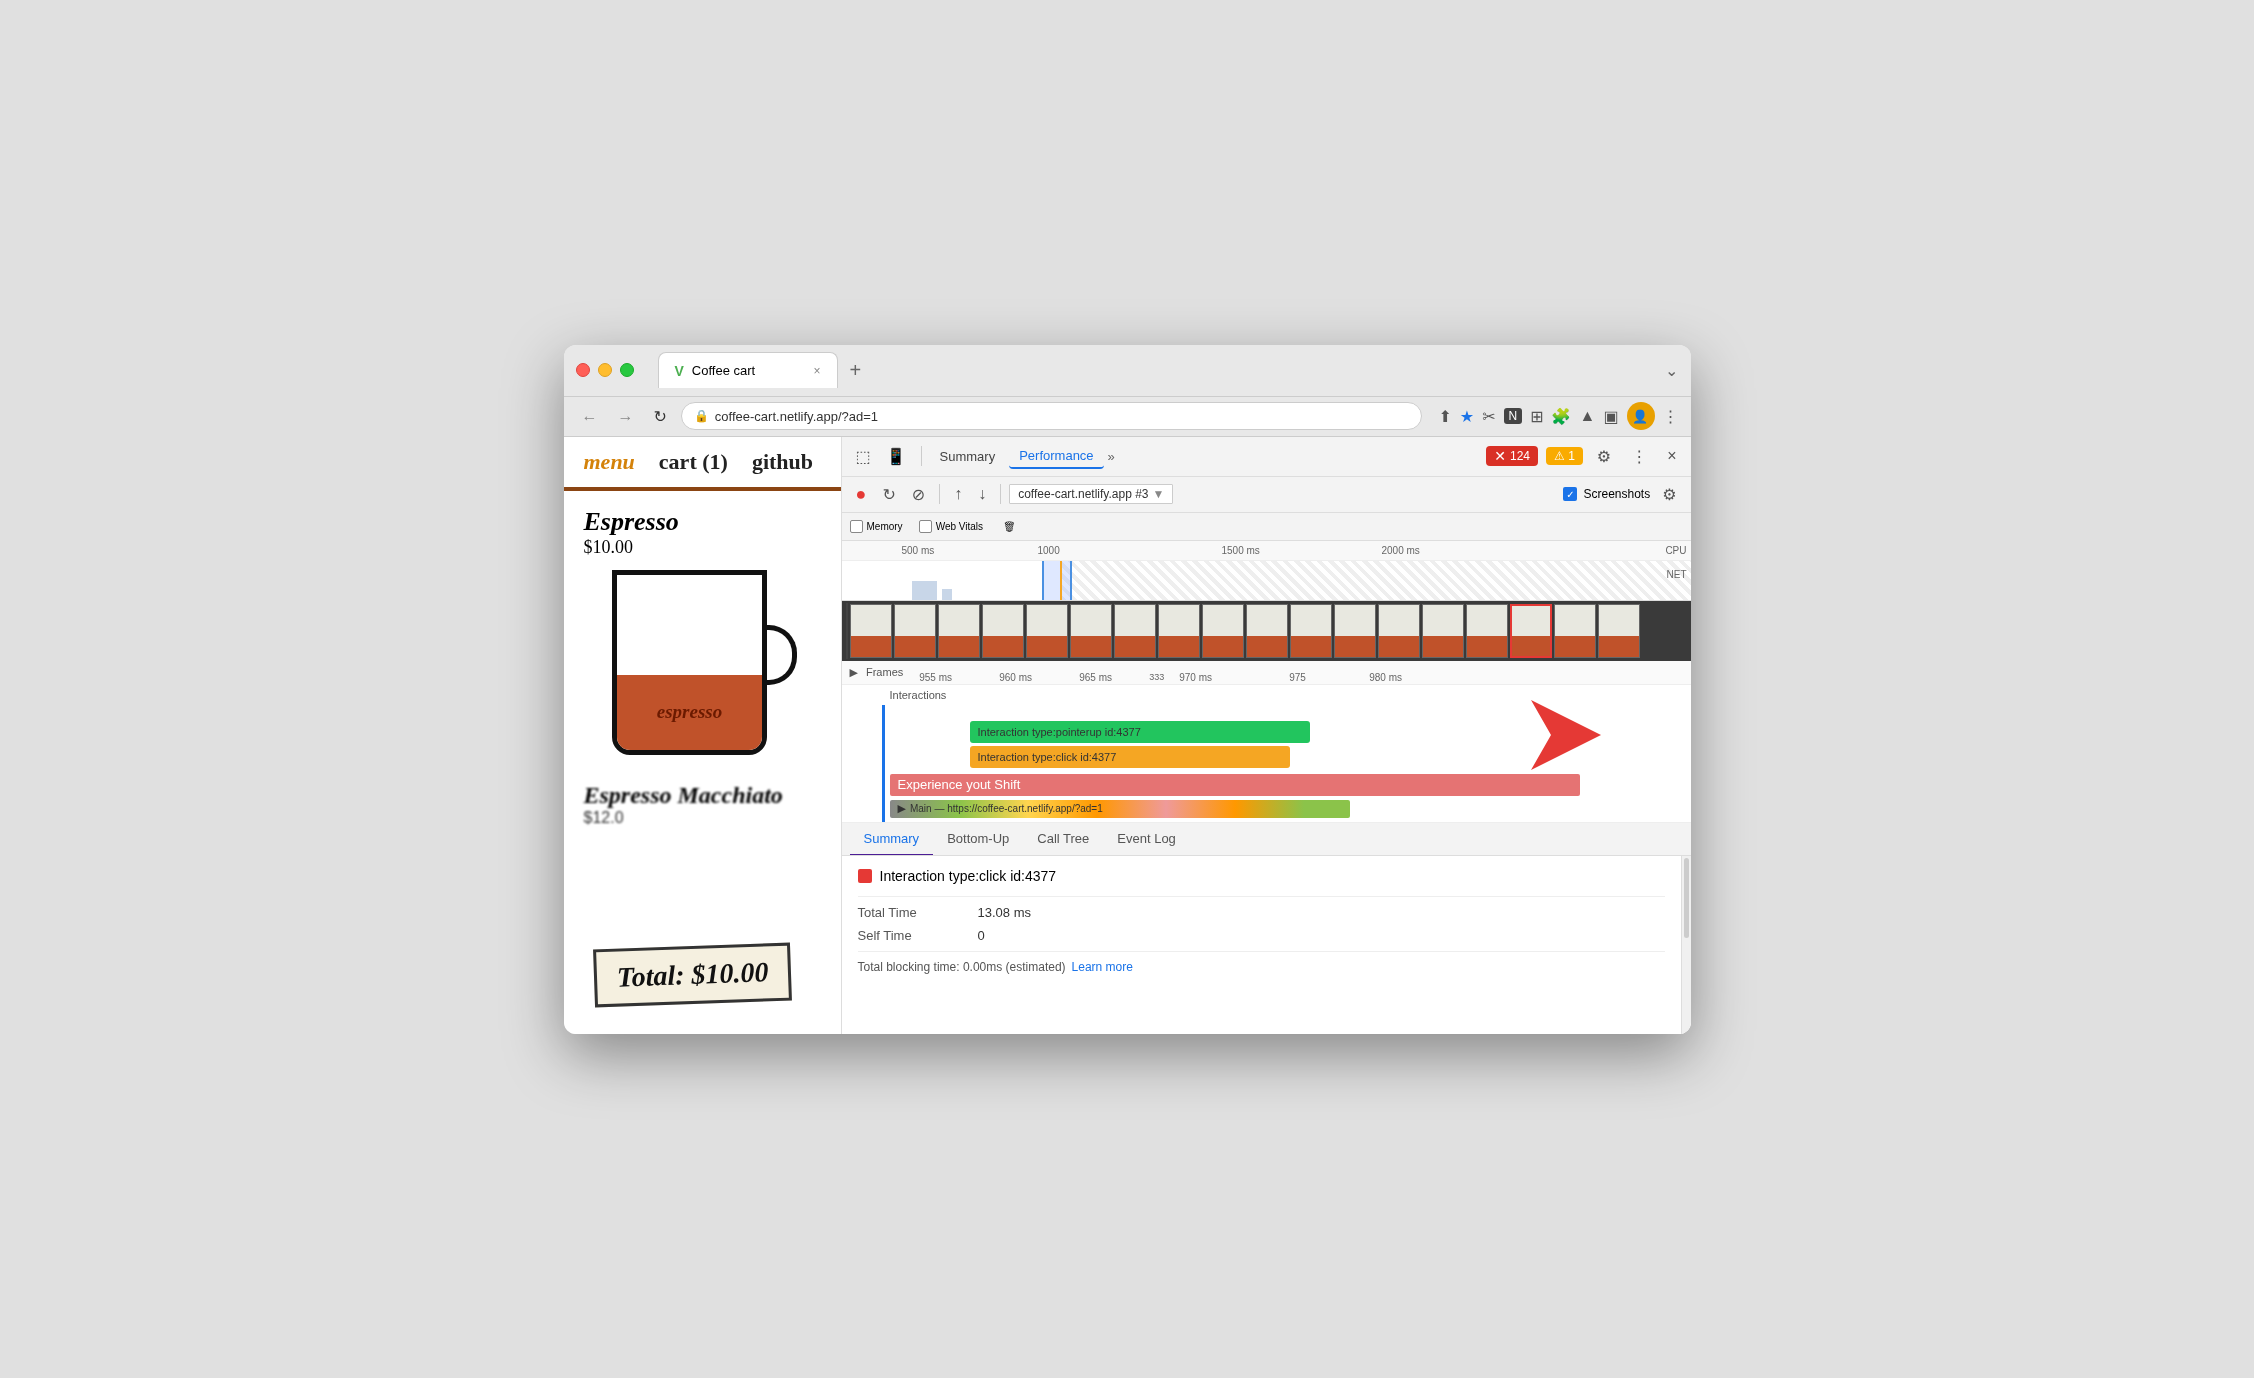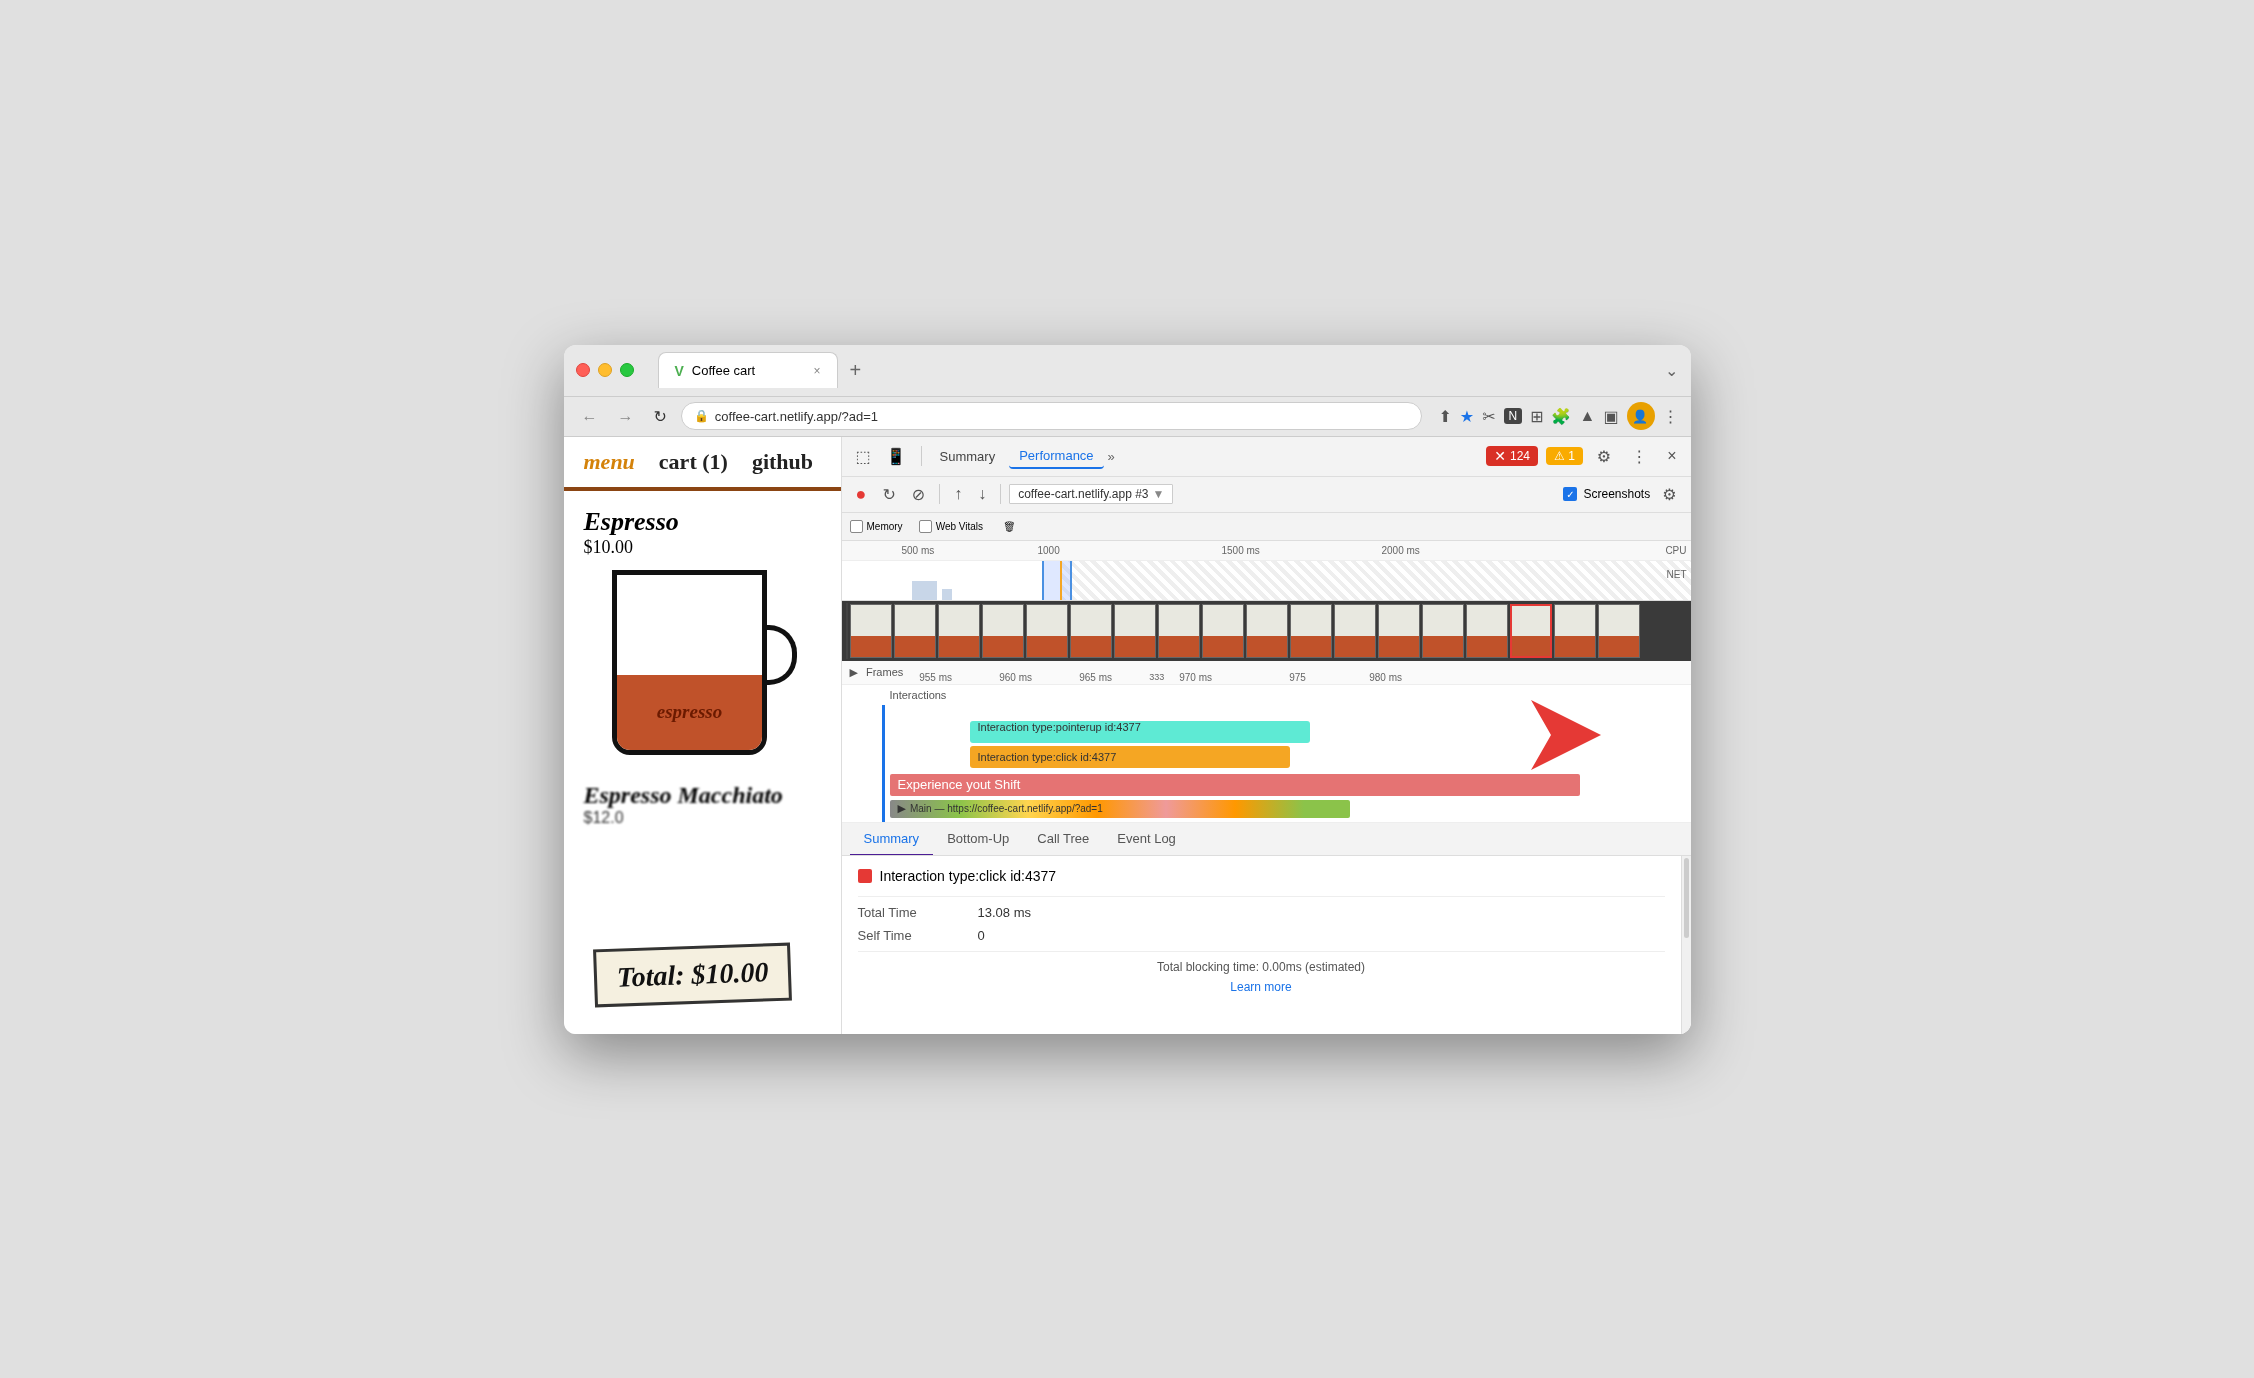--- a/index.html
+++ b/index.html
@@ -467,21 +467,20 @@
       height: 1px;
       background: #eee;
       margin: 8px 0;
     }
     .total-blocking {
       font-size: 12px;
       color: #555;
       display: flex;
       align-items: center;
       gap: 6px;
-      flex-direction: column;
     }
     .learn-more {
       color: #1a73e8;
       text-decoration: none;
       font-size: 12px;
     }
     .scrollbar-track {
       width: 10px;
       background: #f0f0f0;
       border-left: 1px solid #ddd;
@@ -735,21 +734,21 @@
 
         <div style="position:absolute;right:90px;top:15px;z-index:10;">
           <svg width="100" height="70" viewBox="0 0 100 70">
             <polygon points="100,35 30,0 50,35 30,70" fill="#e53935"></polygon>
           </svg>
         </div>
         <div style="padding:4px 8px 4px 48px;">
           <div class="interactions-label">Interactions</div>
 
           <div style="margin-left:80px;margin-bottom:3px;">
-            <div style="height:22px;background:#5eead4;border-radius:3px;display:flex;align-items:flex-start;padding:0 8px;font-size:11px;color:#333;width:340px;">
+            <div style="height:22px;background:#22c55e;border-radius:3px;display:flex;align-items:center;padding:0 8px;font-size:11px;color:#333;width:340px;">
               <span>Interaction type:pointerup id:4377</span>
             </div>
           </div>
 
           <div style="margin-left:80px;margin-bottom:6px;">
             <div style="height:22px;background:#f5a623;border-radius:3px;display:flex;align-items:center;padding:0 8px;font-size:11px;color:#333;width:320px;">
               <span>Interaction type:click id:4377</span>
             </div>
           </div>
 

